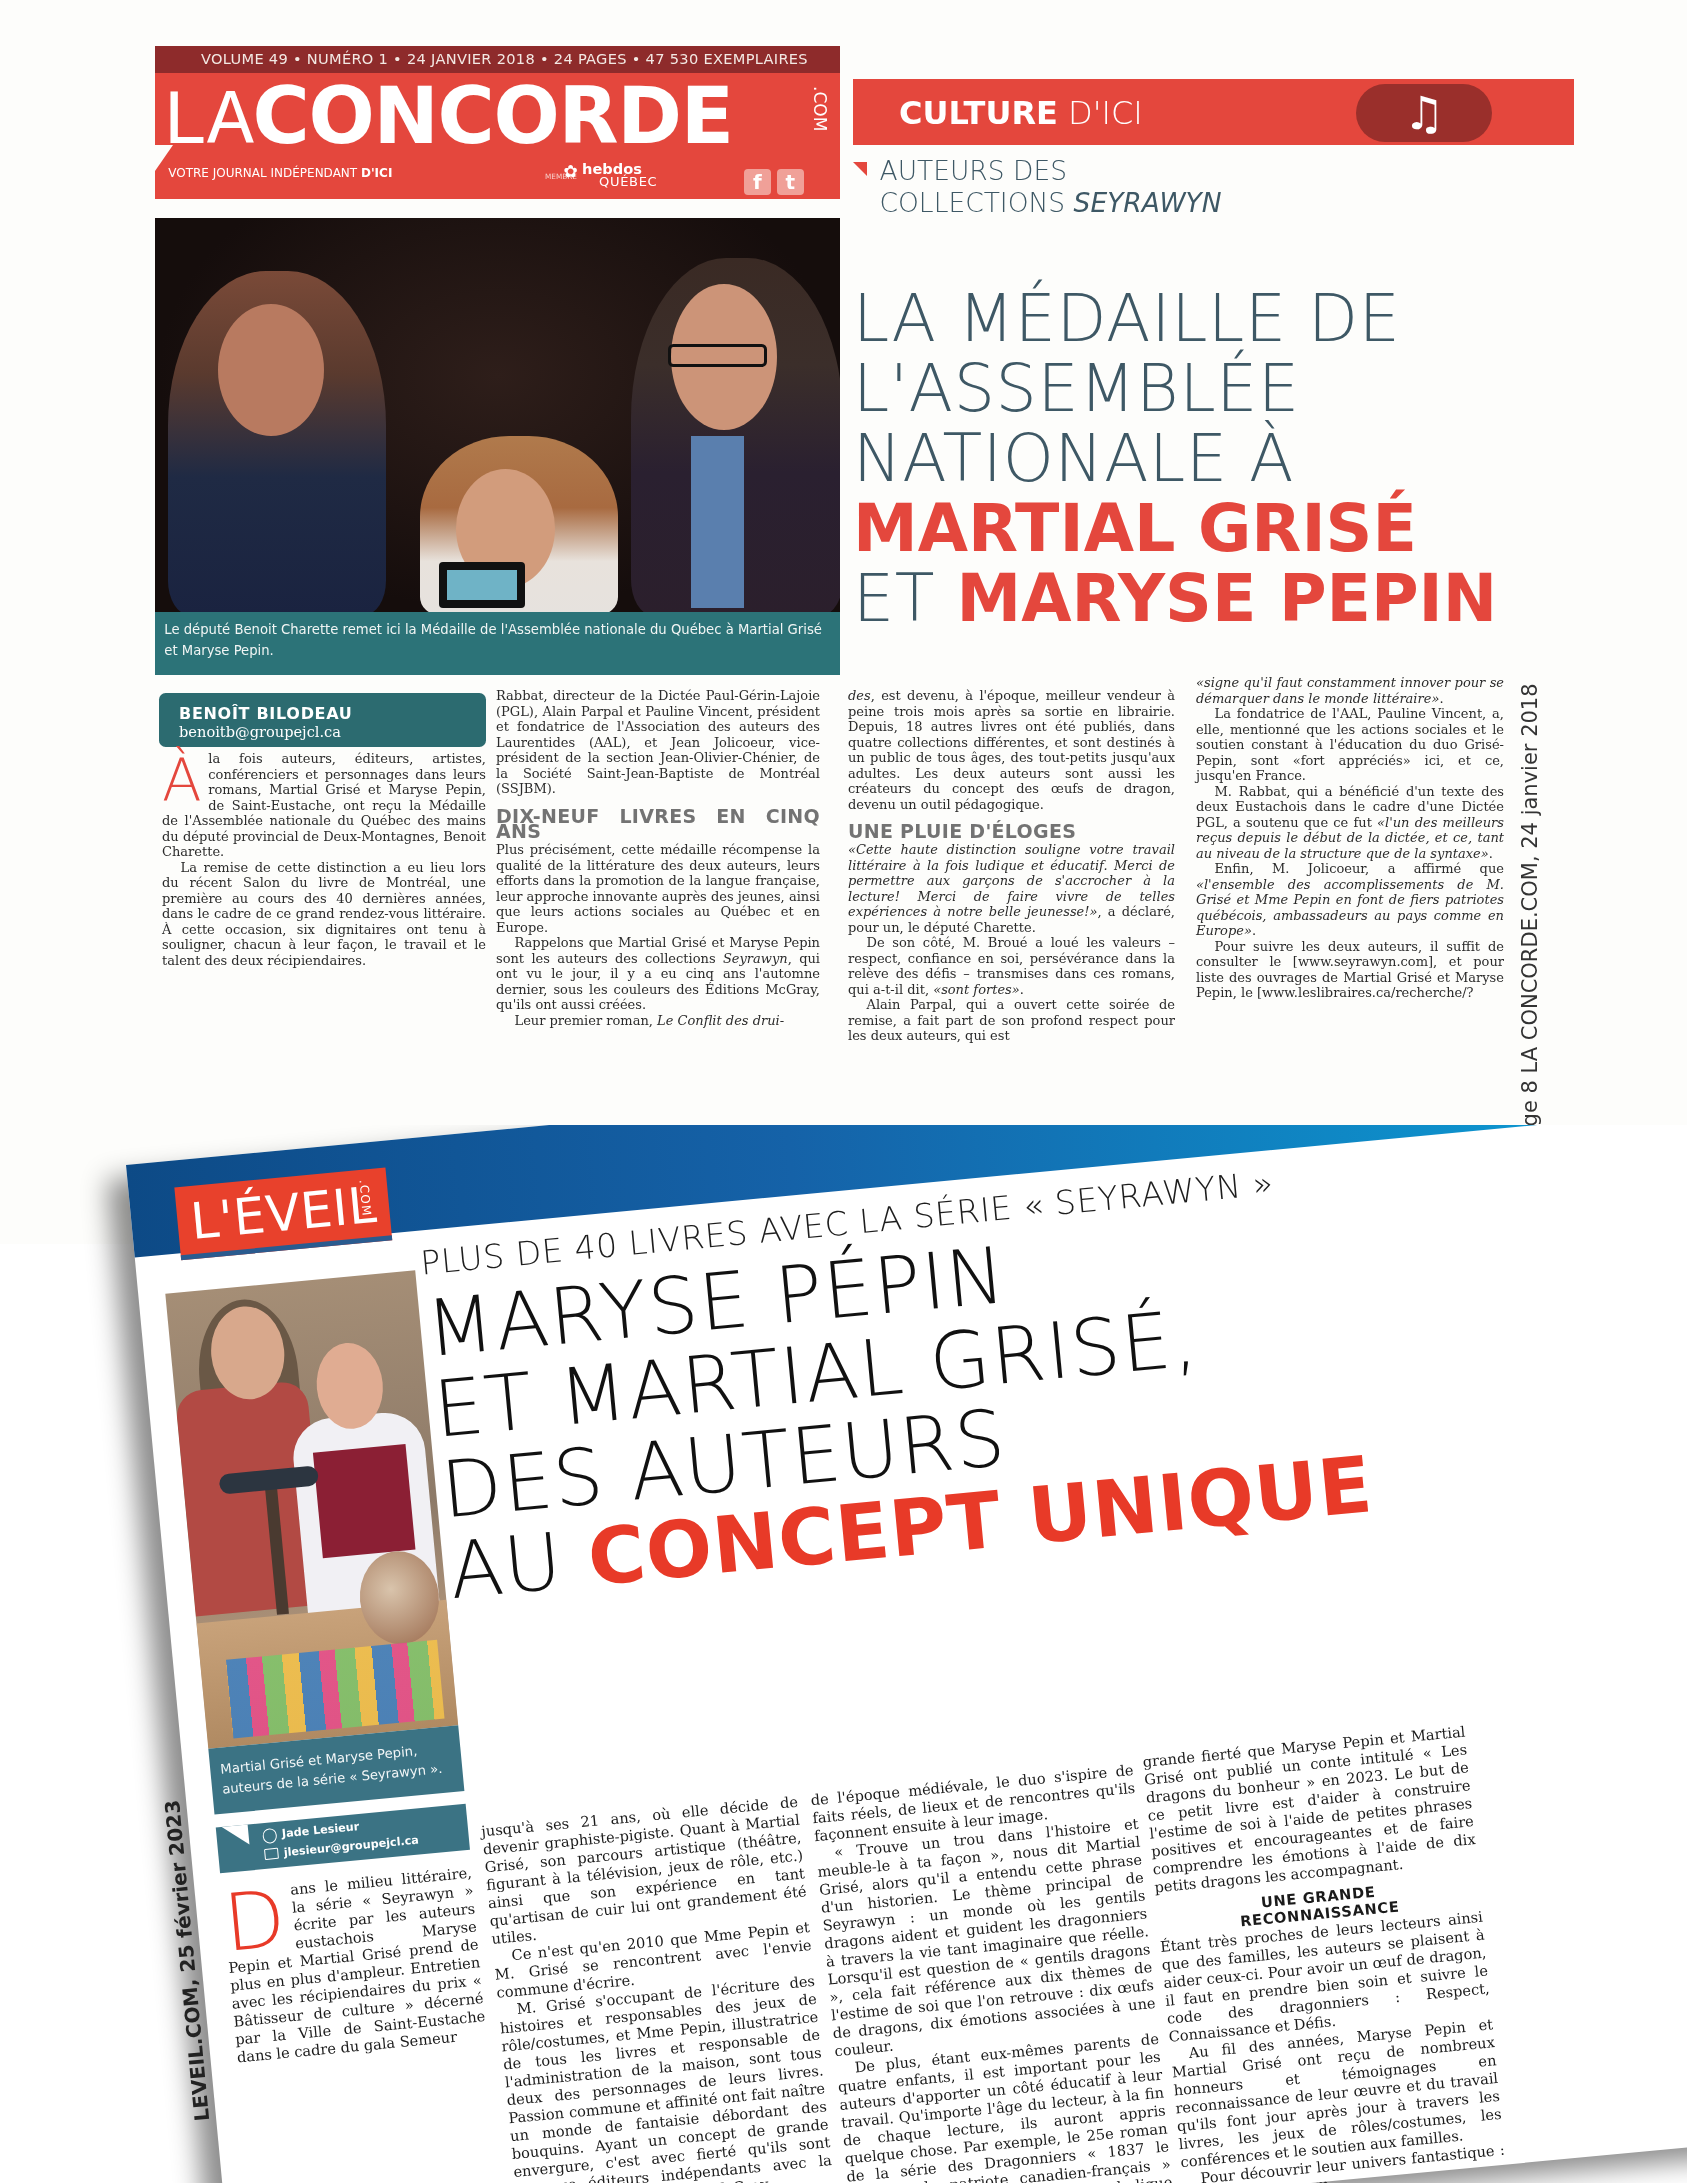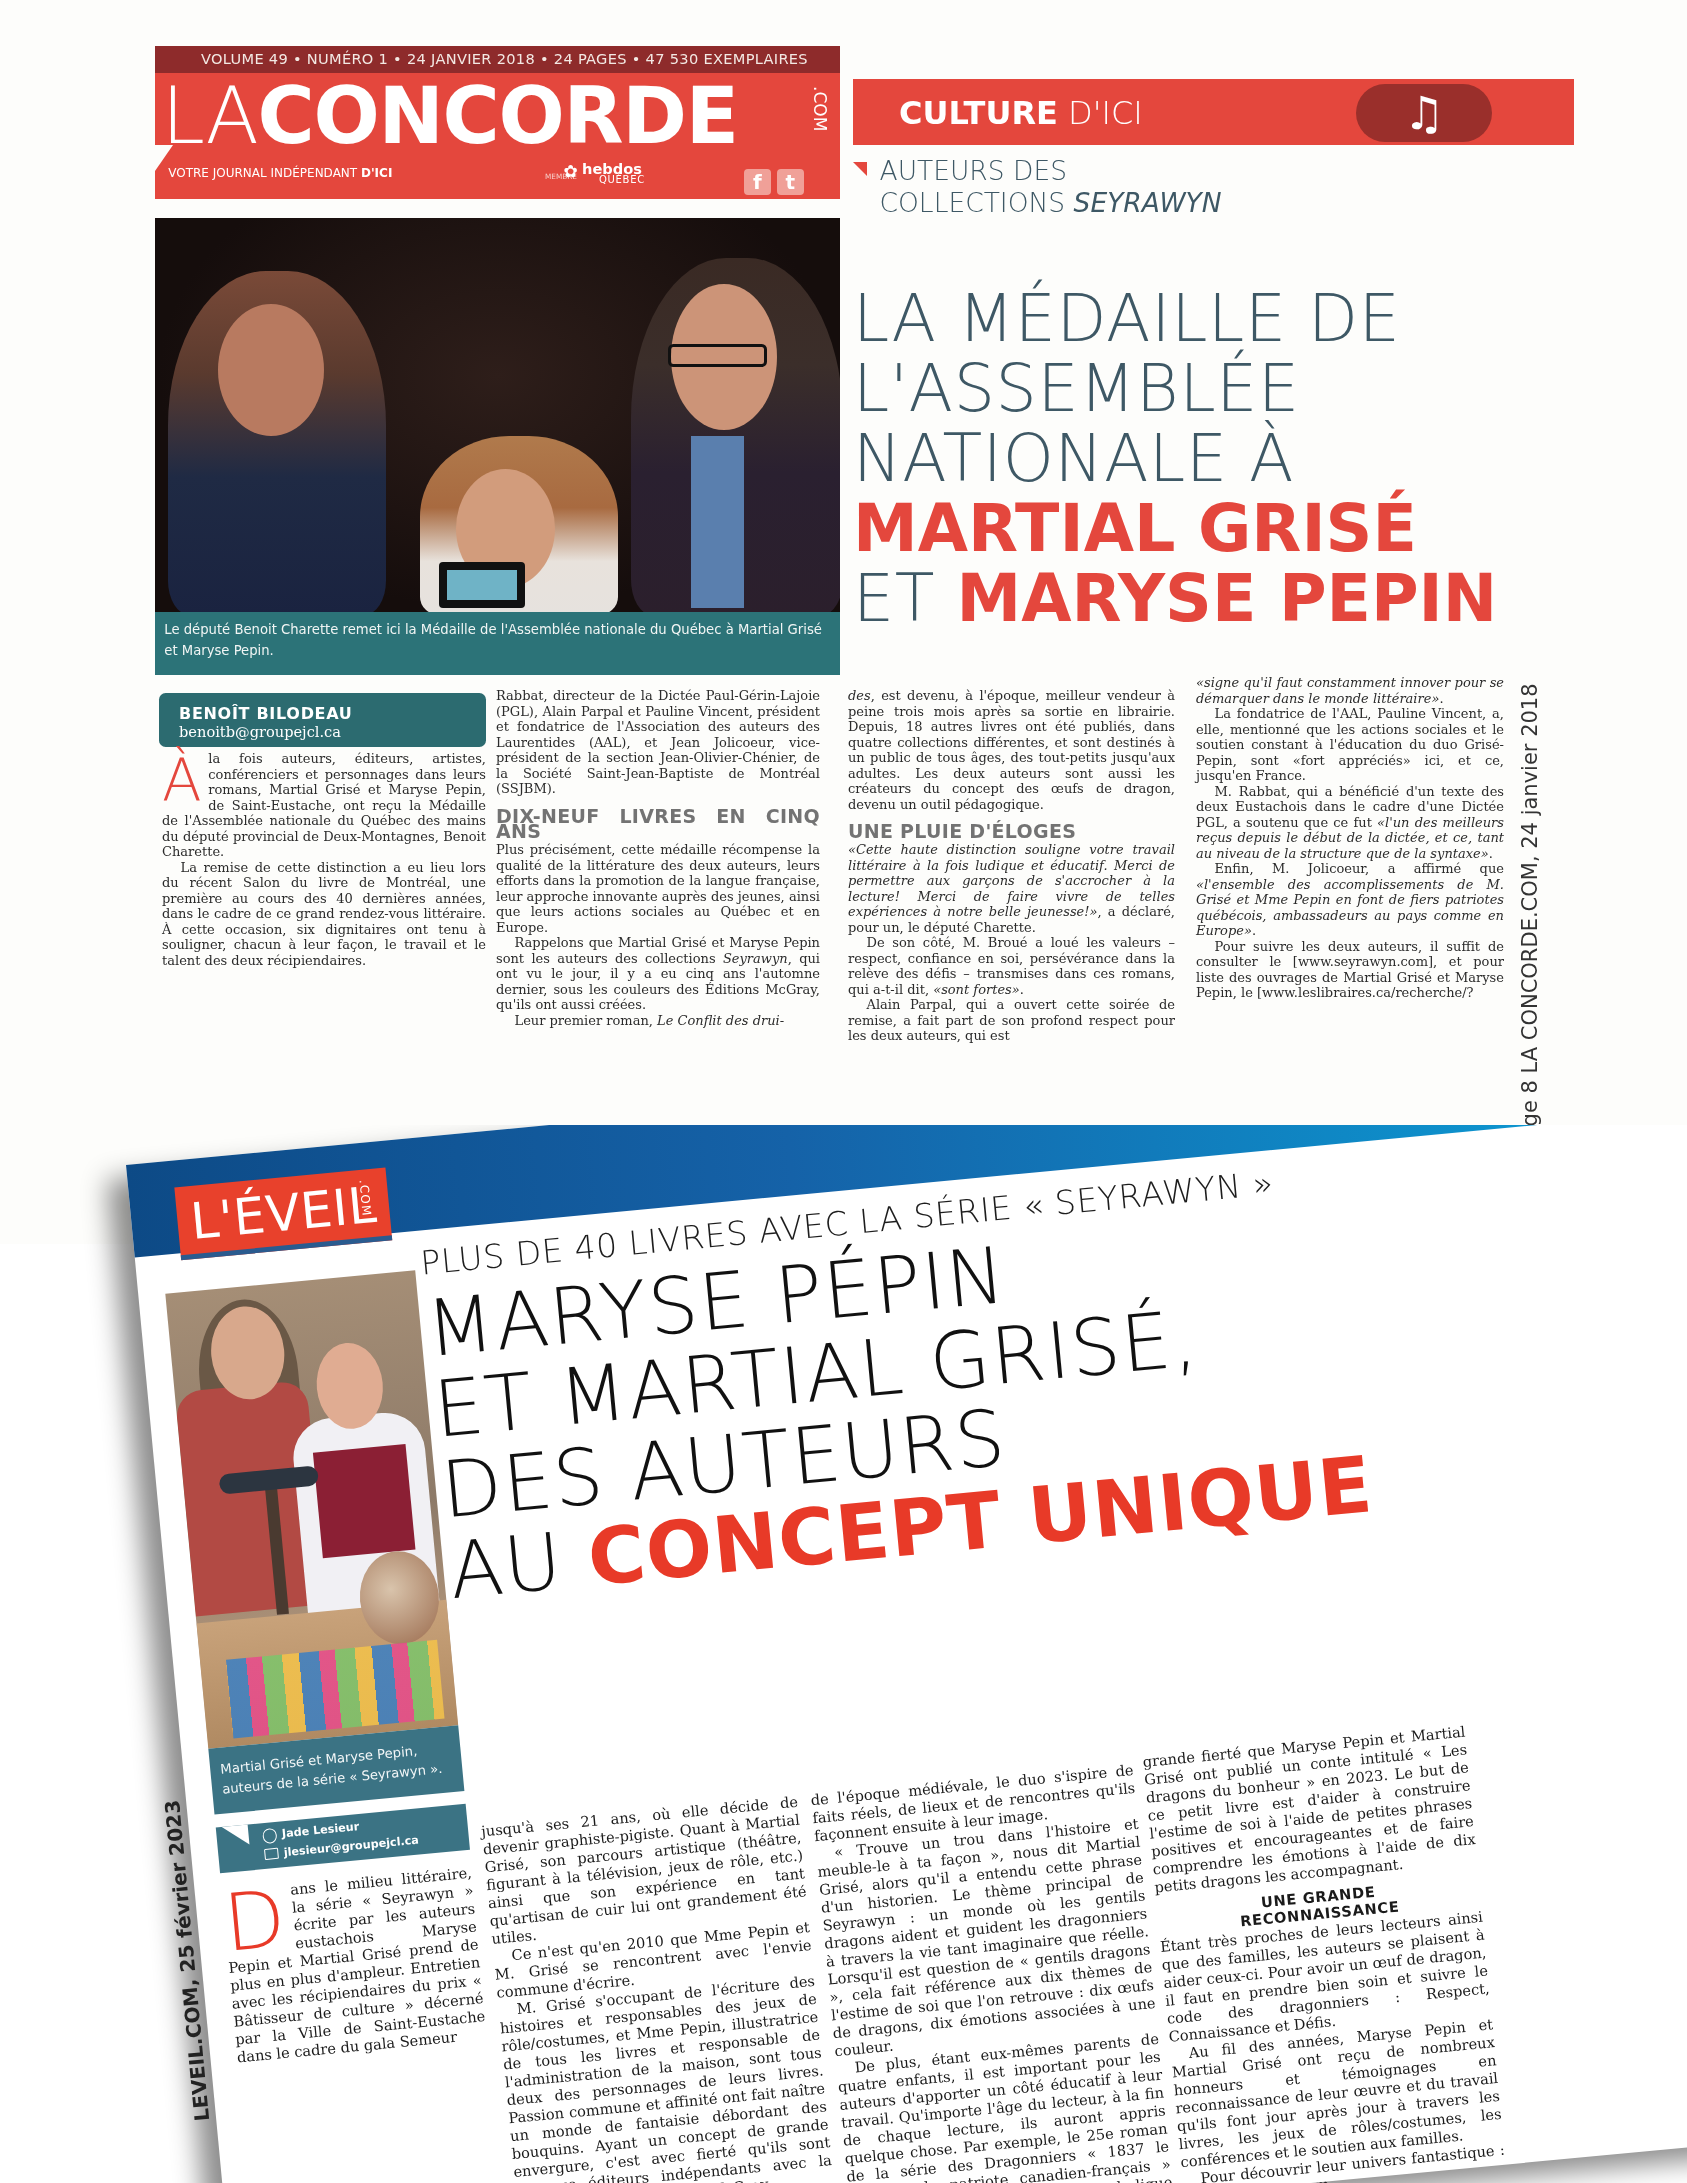--- a/index.html
+++ b/index.html
@@ -8,28 +8,28 @@
 
   
   .clip1 { position: absolute; left: 0; top: 0; width: 1687px; height: 1244px; background: #fdfdfb; }
 
   .masthead { position: absolute; left: 155px; top: 46px; width: 685px; height: 152px; }
   .mh-topbar { position: absolute; left: 0; top: 0; width: 685px; height: 26.5px; background: #8e2b2b; color: #f3e9e4;
     font-family: "DejaVu Sans", sans-serif; font-size: 14.6px; letter-spacing: 0.3px; line-height: 26.5px; padding-left: 46px; white-space: nowrap; }
   .mh-main { position: absolute; left: 0; top: 26.5px; width: 685px; height: 126px; background: #e4473d; }
   .mh-notch { position: absolute; left: 0; top: 99px; width: 0; height: 0; border-left: 18.5px solid #fdfdfb; border-bottom: 26.5px solid transparent; }
   .mh-logo { position: absolute; left: 6.6px; top: 0; color: #ffffff; font-family: "DejaVu Sans", sans-serif; font-size: 78px; line-height: 86px; white-space: nowrap; letter-spacing: -1.3px; }
-  .mh-logo .la { font-weight: 200; }
+  .mh-logo .la { font-weight: 200; font-family: Liberation Mono, monospace; }
   .mh-logo .conc { font-weight: bold; }
   .mh-com { position: absolute; left: 652px; top: 13.2px; color: #fff; font-family: "DejaVu Sans", sans-serif; font-size: 17px; transform: rotate(90deg); transform-origin: left top; white-space: nowrap; left: 675px; }
   .mh-tag { position: absolute; left: 13.2px; top: 93px; color: #fff; font-family: "DejaVu Sans", sans-serif; font-size: 12px; white-space: nowrap; }
   .mh-tag b { font-weight: bold; }
   .mh-membre { position: absolute; left: 390px; top: 99px; color: #f7d0cb; font-family: "DejaVu Sans", sans-serif; font-size: 7.3px; }
   .mh-hebdos { position: absolute; left: 427px; top: 87px; color: #fff; font-family: "DejaVu Sans", sans-serif; font-size: 14.6px; font-weight: bold; }
-  .mh-hebdos .q { display: block; font-size: 10px; font-weight: normal; letter-spacing: 0.7px; margin-left: 17px; margin-top: -2.6px; }
+  .mh-hebdos .q { display: block; font-size: 13px; font-weight: normal; letter-spacing: 0.7px; margin-left: 17px; margin-top: -2.6px; }
   .mh-hebdos .flower { position: absolute; left: -18.5px; top: 1.3px; font-size: 17px; }
   .social { position: absolute; top: 96px; width: 26.5px; height: 26.5px; border-radius: 4px; background: #f0a098; color: #fff; font-family: "DejaVu Sans", sans-serif; font-weight: bold; font-size: 20px; text-align: center; line-height: 26.5px; }
   .social.fb { left: 589px; }
   .social.tw { left: 622px; }
 
   .culture-band { position: absolute; left: 853px; top: 79px; width: 721px; height: 66px; background: #e4473d; }
   .culture-band .label { position: absolute; left: 46px; top: 14.6px; color: #fff; font-family: "DejaVu Sans", sans-serif; font-size: 32px; white-space: nowrap; }
   .culture-band .label b { font-weight: bold; }
   .culture-band .label span.thin { font-weight: 200; }
   .music-badge { position: absolute; left: 503px; top: 5.3px; width: 136px; height: 58px; background: #9a2f2b; border-radius: 40px; color: #fff; font-size: 46px; text-align: center; line-height: 58px; }

